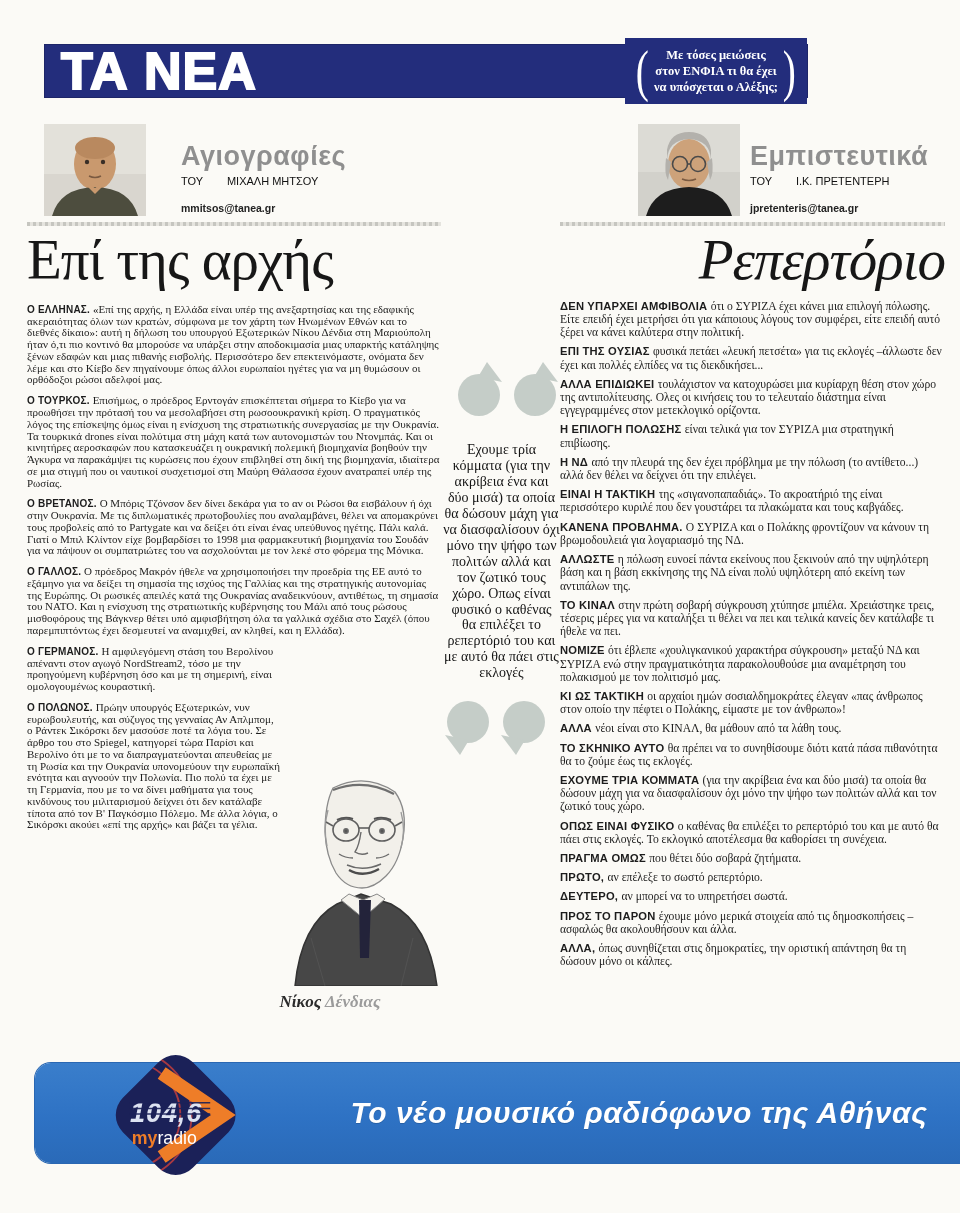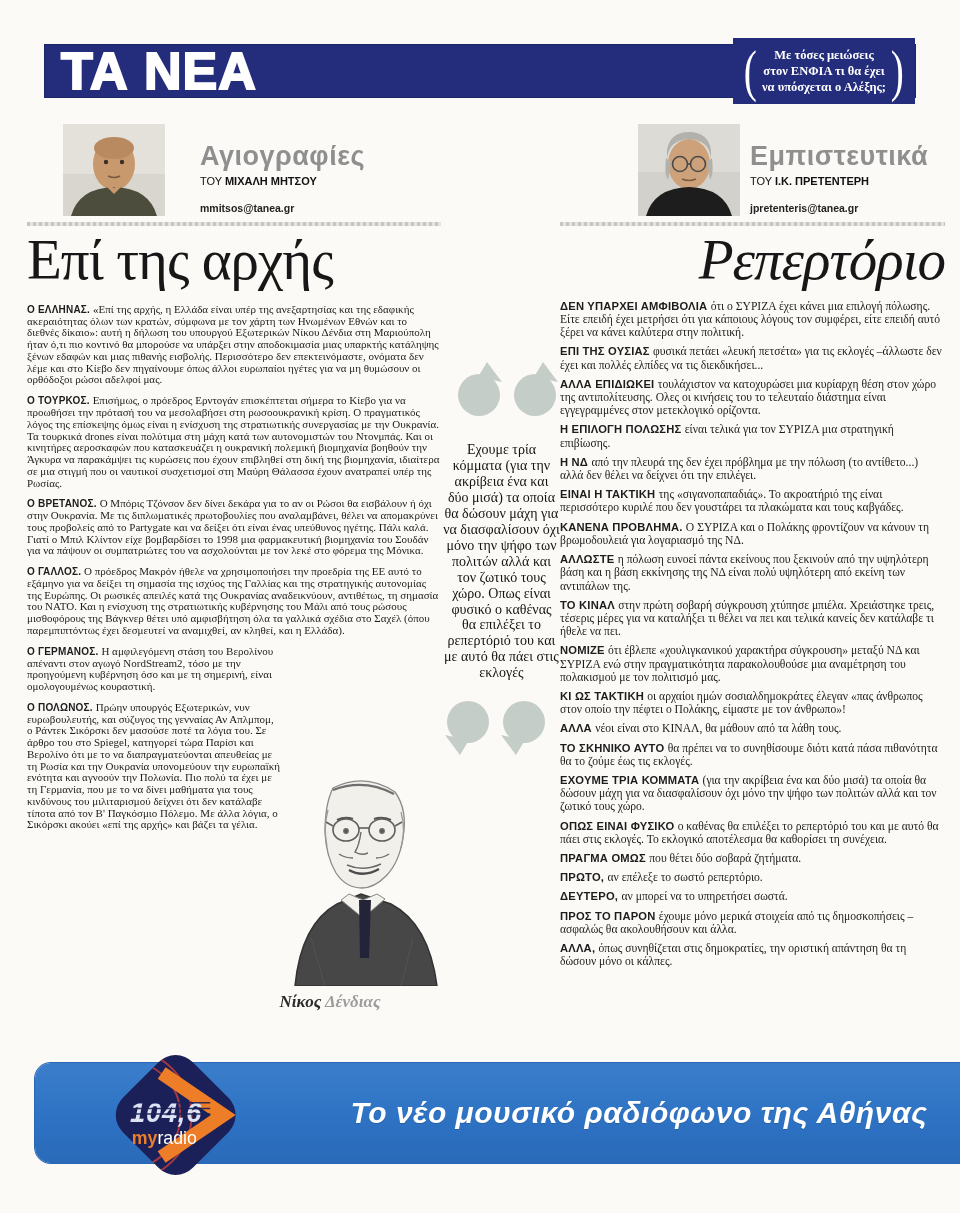--- a/index.html
+++ b/index.html
@@ -1,41 +1,41 @@
 <!DOCTYPE html>
 <html><head>
 <meta charset="utf-8">
 <style>
   html,body{margin:0;padding:0;}
   body{width:960px;height:1213px;background:#fbfaf6;position:relative;
        font-family:"Liberation Serif","DejaVu Serif",serif;color:#1c1c1c;overflow:hidden;}
   .page{position:absolute;inset:0;}
 
   
-  .masthead{position:absolute;left:45px;top:45px;width:870px;height:52px;
+  .masthead{position:absolute;left:45px;top:45px;width:762px;height:52px;
             background:#232d7c;box-shadow:0 0 0 1px #1d2568;}
   .masthead-logo{position:absolute;left:16px;top:-4px;font-family:"Liberation Sans",sans-serif;
             font-weight:700;font-size:52px;color:#fff;letter-spacing:1px;
             -webkit-text-stroke:2px #fff;transform:scaleY(1.0);}
   .teaser{position:absolute;right:0px;top:-7px;width:182px;height:66px;background:#232d7c;
             display:flex;align-items:center;justify-content:center;gap:2px;}
   .teaser-paren{color:#fff;font-size:56px;font-weight:400;line-height:0;transform:scaleX(.7);}
   .teaser-text{color:#fff;font-size:12.5px;font-weight:700;line-height:1.3;
             text-align:center;white-space:pre-line;}
 
   
   .author-block{position:absolute;top:124px;display:flex;gap:10px;}
-  .author-block.left{left:63px;width:345px;gap:35px;}
+  .author-block.left{left:44px;width:345px;gap:35px;}
   .author-block.right{left:638px;width:307px;}
   .author-photo{width:102px;height:92px;flex:0 0 auto;}
   .author-meta{display:flex;flex-direction:column;justify-content:flex-end;padding-bottom:2px;}
   .column-name{font-family:"Liberation Sans",sans-serif;font-weight:700;font-size:27px;
             color:#8f8f8f;letter-spacing:.5px;}
   .byline{font-family:"Liberation Sans",sans-serif;font-size:11px;color:#111;margin-top:3px;}
-  .byline b{font-weight:700;}
+  .byline b{font-weight:400;margin-left:21px;}
   .author-email{font-family:"Liberation Sans",sans-serif;font-size:10.5px;color:#222;
             margin-top:15px;font-weight:700;}
   .col-rule{position:absolute;height:4px;opacity:.75;
             background:repeating-linear-gradient(90deg,#b4b4ae 0 3px,#dddcd6 3px 6px);}
   .col-rule.l{left:27px;top:222px;width:414px;}
   .col-rule.r{left:560px;top:222px;width:385px;}
 
   
   .article{position:absolute;}
   .article.leftcol{left:27px;top:230px;width:414px;}

